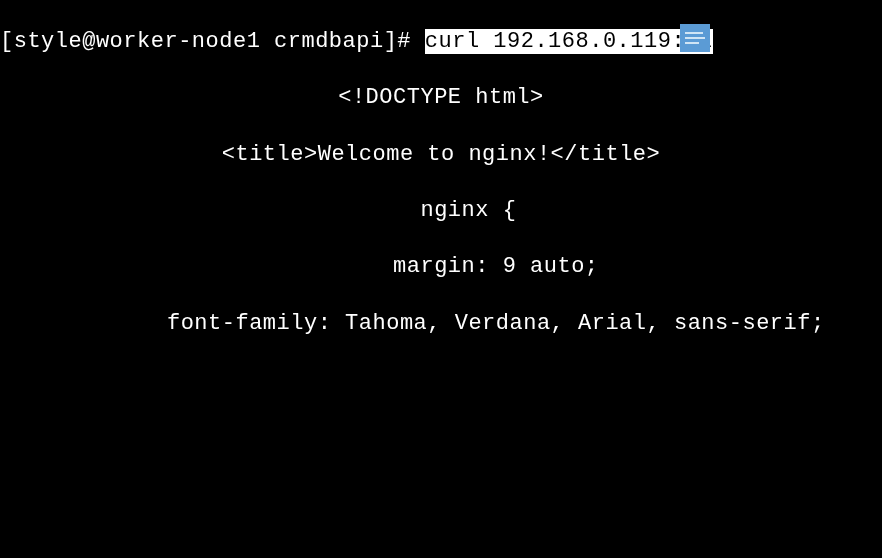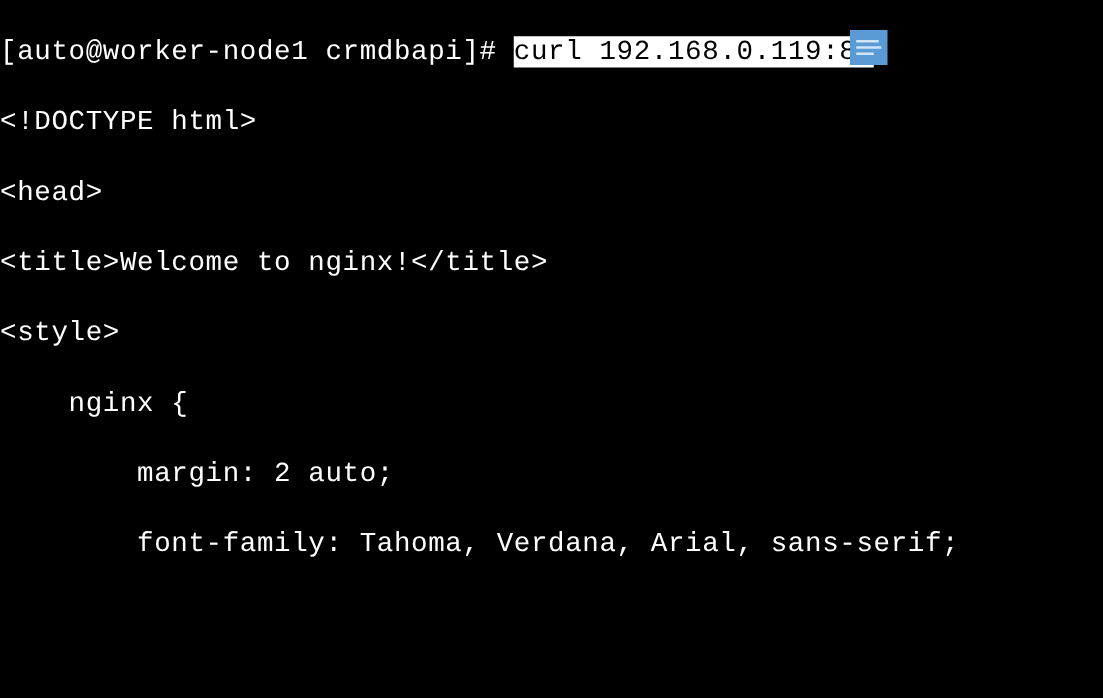--- a/index.html
+++ b/index.html
@@ -22,20 +22,21 @@
     }
     .prompt-line {
       display: block;
     }
     .highlighted {
       background: #ffffff;
       color: #000000;
     }
     .output-line {
       display: block;
+      text-align: center;
     }
     .menu-icon {
       position: absolute;
       top: 24px;
       left: 680px;
       width: 30px;
       height: 28px;
       background: #5b9bd5;
       display: flex;
       flex-direction: column;
@@ -49,27 +50,25 @@
       background: #d0e5f5;
     }
     .menu-icon .l1 { width: 18px; }
     .menu-icon .l2 { width: 20px; }
     .menu-icon .l3 { width: 14px; }
   </style>
 </head>
 <body>
 
 <div class="terminal">
-<span class="prompt-line"><span>[auto@worker-node1 crmdbapi]# </span><span class="highlighted">curl 192.168.0.119:81</span></span>
+<span class="prompt-line"><span>[style@worker-node1 crmdbapi]# </span><span class="highlighted">curl 192.168.0.119:81</span></span>
 <span class="output-line">&lt;!DOCTYPE html&gt;</span>
-<span class="output-line">&lt;head&gt;</span>
 <span class="output-line">&lt;title&gt;Welcome to nginx!&lt;/title&gt;</span>
-<span class="output-line">&lt;style&gt;</span>
 <span class="output-line">    nginx {</span>
-<span class="output-line">        margin: 2 auto;</span>
+<span class="output-line">        margin: 9 auto;</span>
 <span class="output-line">        font-family: Tahoma, Verdana, Arial, sans-serif;</span>
 
 
 
 
 
 
 
 <span class="output-line"></span>
 

